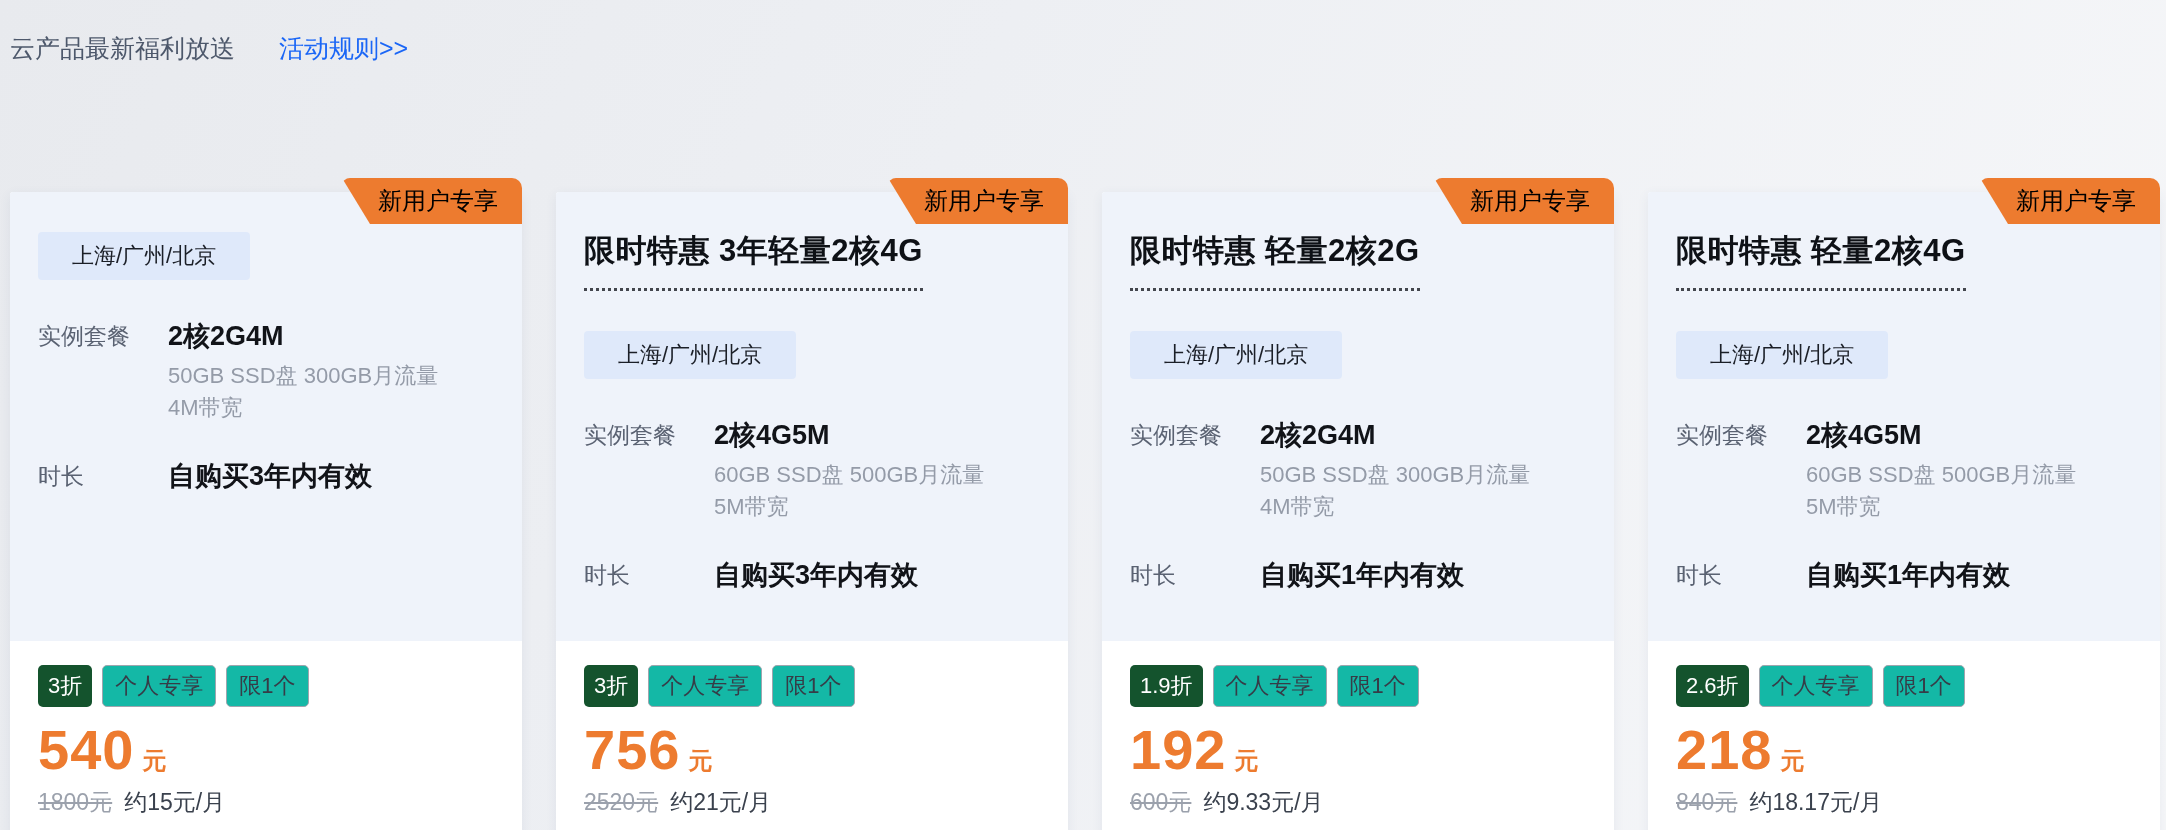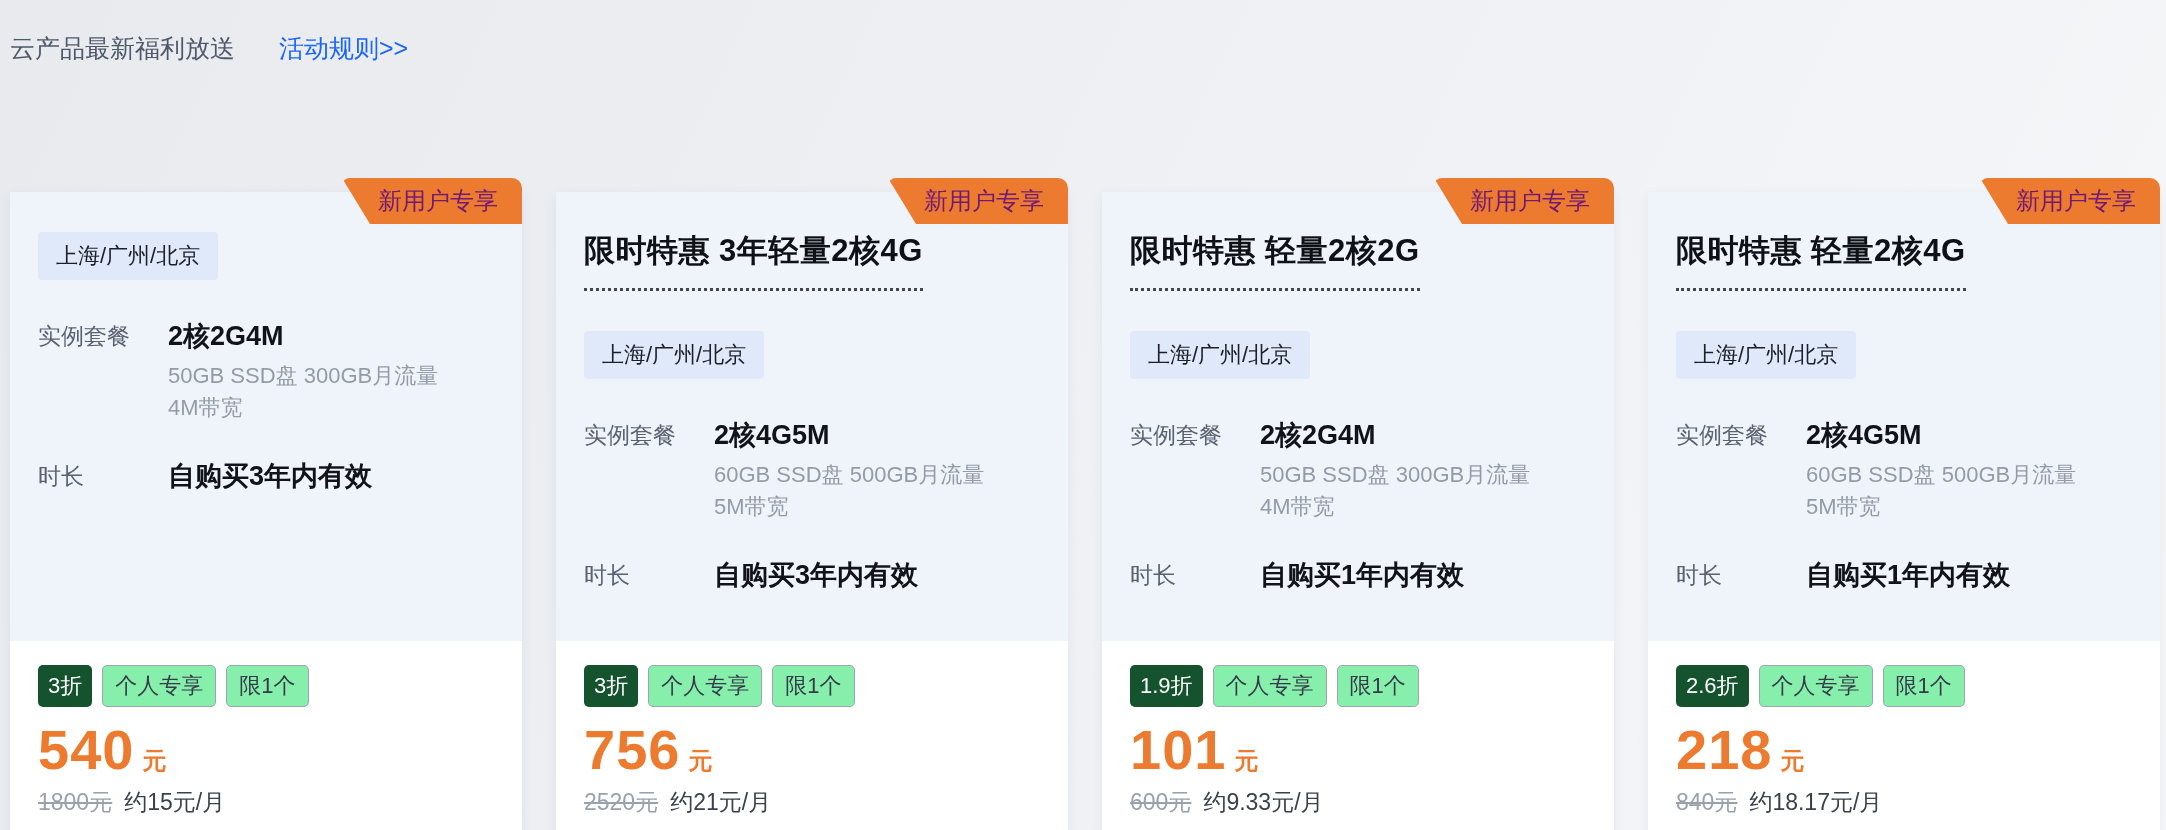--- a/index.html
+++ b/index.html
@@ -16,46 +16,46 @@
   .subtitle { color:#4d586b; }
   .rules-link { color:#1a66f6; cursor:pointer; text-decoration:none; }
 
   .card-grid { position:absolute; left:10px; top:192px; display:flex; gap:34px; }
   .card {
     position:relative; width:512px; height:680px; background:#ffffff;
     border-radius:3px; box-shadow:0 3px 12px rgba(70,90,130,.08); cursor:pointer;
   }
   .corner-badge {
     position:absolute; top:-14px; right:0; height:46px; line-height:46px;
-    padding:0 24px 0 36px; background:#ED7B2F; color:#701a75; font-size:24px;
+    padding:0 24px 0 36px; background:#ED7B2F; color:#000000; font-size:24px;
     border-radius:8px 10px 0 14px;
     clip-path: polygon(0 0, 100% 0, 100% 100%, 28px 100%);
   }
   .info {
     height:449px; background:#EFF3FA; padding:0 28px; border-radius:3px 3px 0 0;
     overflow:hidden;
   }
   .card-title {
     display:inline-block; margin-top:38px; font-size:31px; font-weight:bold; color:#0e1116;
     padding-bottom:16px; border-bottom:3px dotted #43464d; letter-spacing:0.5px;
   }
   .region-tag {
     display:inline-block; margin-top:40px; background:#DFE9FA; color:#1b1f27;
-    font-size:22px; padding:9px 18px; border-radius:4px;
+    font-size:22px; padding:9px 34px; border-radius:4px;
   }
   .spec-row { display:flex; margin-top:38px; }
   .spec-row.duration { margin-top:34px; }
   .spec-label { width:130px; flex:none; font-size:23px; color:#5a6272; padding-top:3px; }
   .spec-value { font-size:27px; font-weight:bold; color:#111318; }
   .spec-desc { font-size:22px; color:#949BA8; margin-top:6px; line-height:1.45; }
 
   .pricing { padding:24px 28px 0; }
   .badges { display:flex; align-items:center; gap:10px; }
   .discount-badge { background:#14532d; color:#fff; font-size:22px; padding:6px 10px; border-radius:5px; }
-  .outline-tag { border:1px solid #9FA5AE; background:#86efac; color:#363c47; font-size:22px; padding:5px 12px; border-radius:5px; }
+  .outline-tag { border:1px solid #9FA5AE; background:#14b8a6; color:#363c47; font-size:22px; padding:5px 12px; border-radius:5px; }
   .price-row { margin-top:12px; display:flex; align-items:baseline; color:#ED7B2F; }
   .price-num { font-size:56px; font-weight:bold; letter-spacing:1px; line-height:1.1; }
   .price-unit { font-size:24px; font-weight:bold; margin-left:8px; }
   .old-row { margin-top:6px; font-size:23px; display:flex; gap:12px; }
   .old-price { color:#9BA1AC; text-decoration:line-through; }
   .per-month { color:#3a414d; }
 </style>
 </head>
 <body>
 
@@ -172,21 +172,21 @@
         <div class="spec-value">自购买1年内有效</div>
       </div>
     </div>
     <div class="pricing">
       <div class="badges">
         <span class="discount-badge">1.9折</span>
         <span class="outline-tag">个人专享</span>
         <span class="outline-tag">限1个</span>
       </div>
       <div class="price-row">
-        <span class="price-num">101</span>
+        <span class="price-num">192</span>
         <span class="price-unit">元</span>
       </div>
       <div class="old-row">
         <span class="old-price">600元</span>
         <span class="per-month">约9.33元/月</span>
       </div>
 
     </div>
   </div>
 

